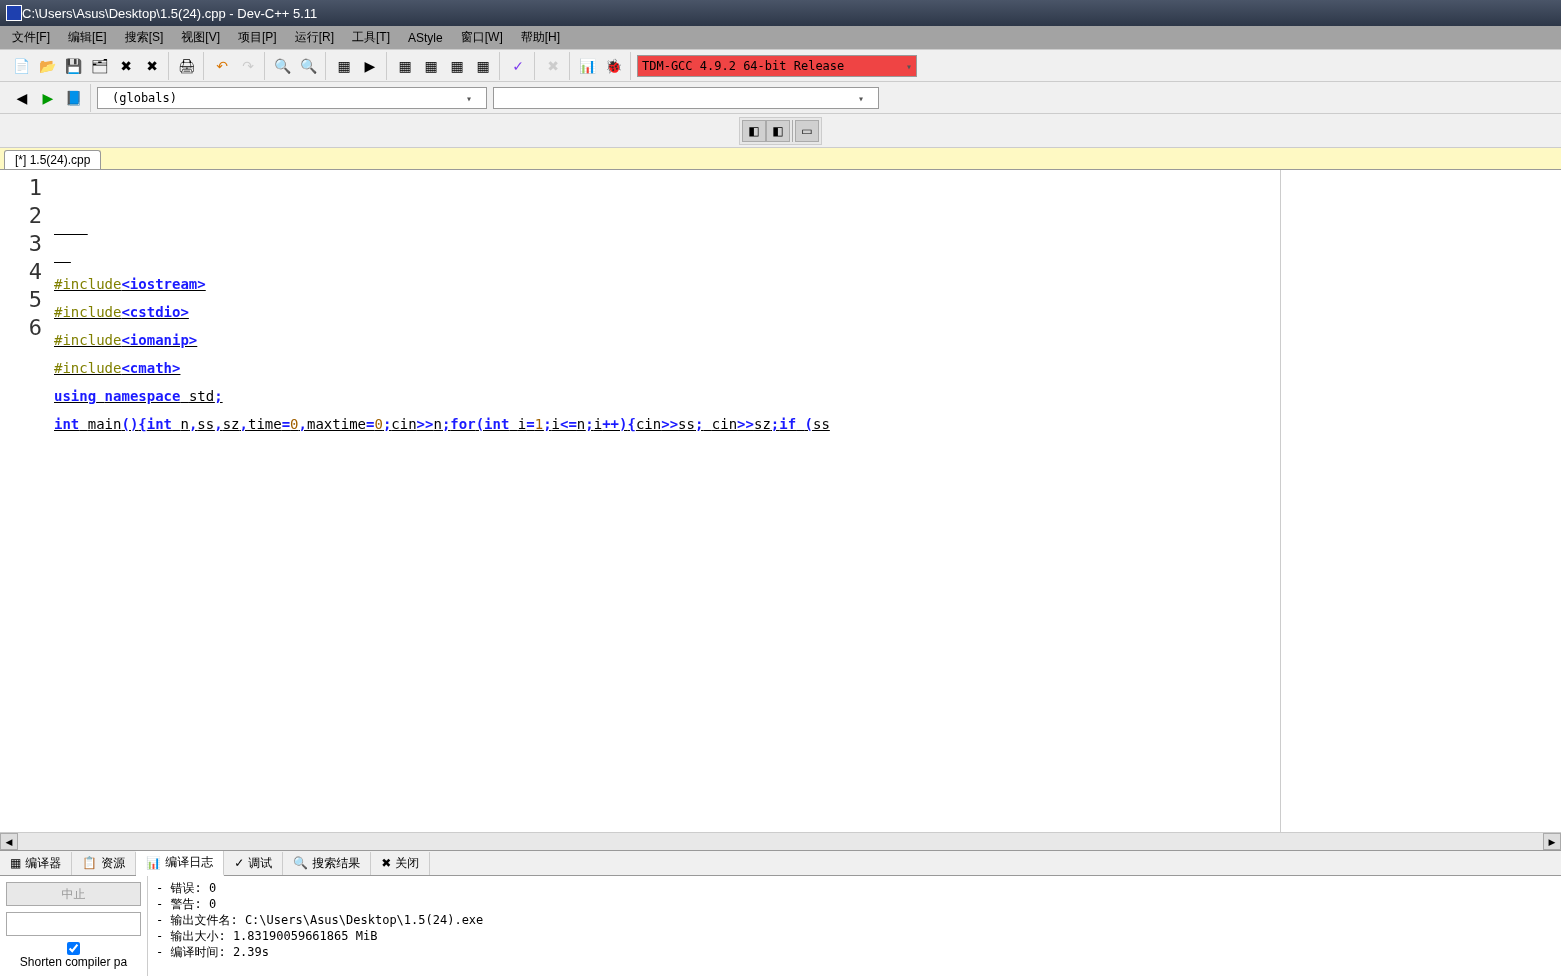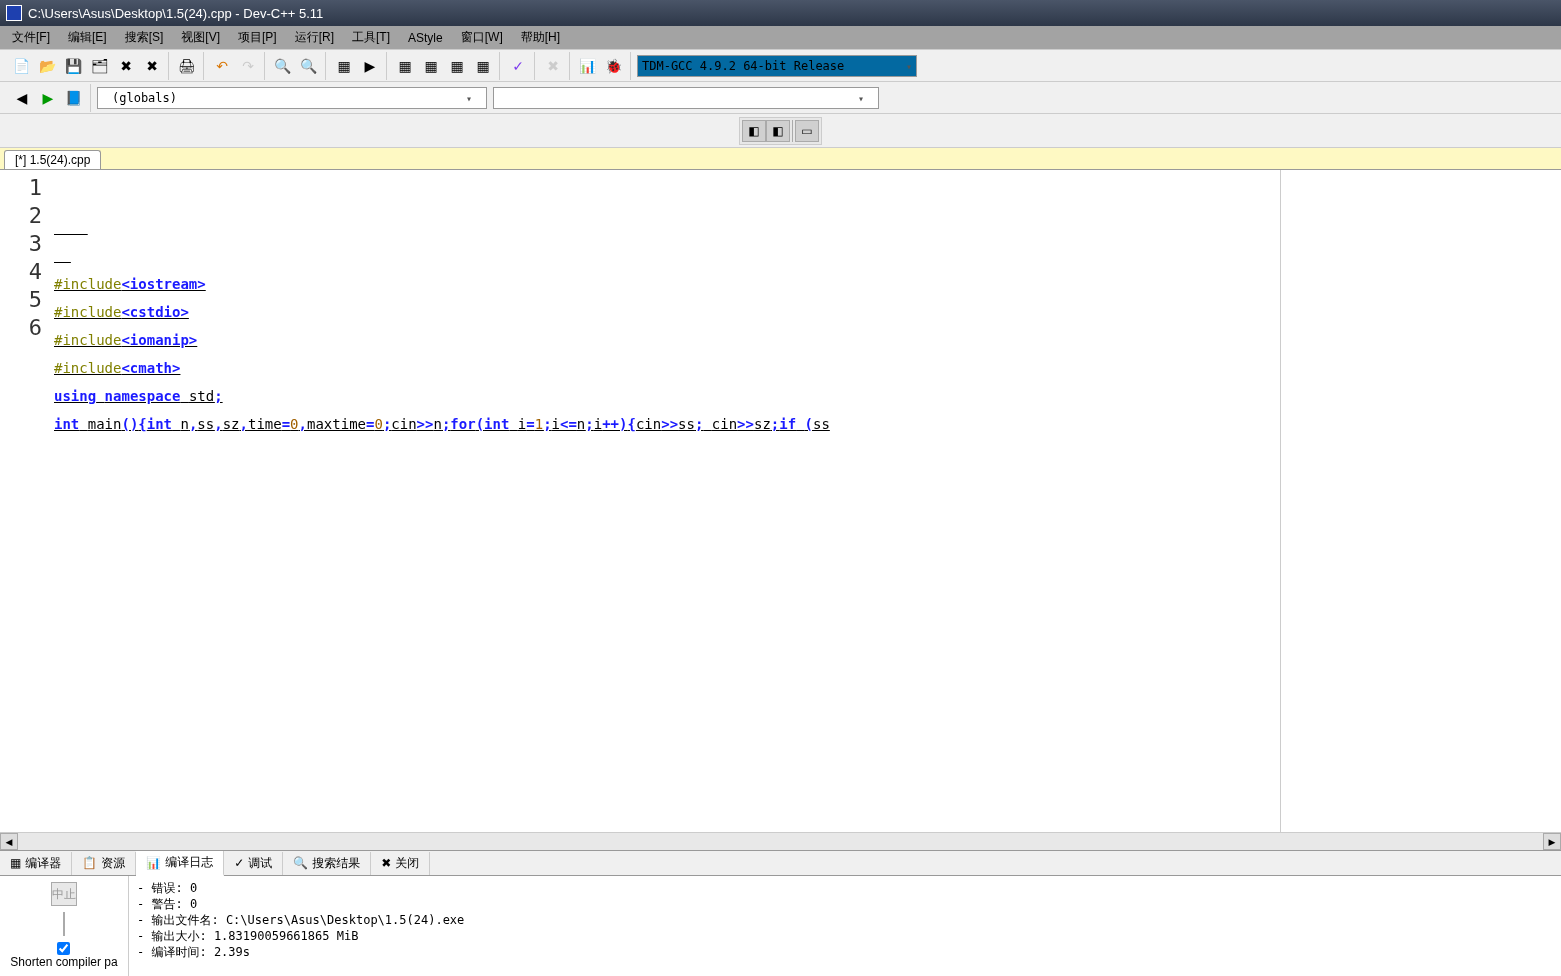--- a/index.html
+++ b/index.html
@@ -13,21 +13,20 @@
   display: flex;
   flex-direction: column;
 }
 .titlebar {
   background: linear-gradient(#4a5568, #2d3748);
   color: #fff;
   height: 26px;
   display: flex;
   align-items: center;
   padding: 0 6px;
-  gap: 6px;
   font-size: 13px;
 }
 .app-icon {
   width: 16px; height: 16px;
   background: #1e40af;
   border: 1px solid #fff;
 }
 .menubar {
   background: #a3a3a3;
   height: 24px;
@@ -54,21 +53,21 @@
 .tool-group:last-child { border-right: none; }
 .tbtn {
   width: 24px; height: 24px;
   border: 1px solid transparent;
   display: flex; align-items: center; justify-content: center;
   font-size: 14px;
 }
 .compiler-select {
   height: 22px; width: 280px;
   border: 1px solid #999;
-  background: #0369a1;
+  background: #ef4444;
   font-family: monospace;
   font-size: 12px;
   padding: 0 4px;
   display: flex; align-items: center; justify-content: space-between;
 }
 .toolbar2 {
   background: #f0f0f0;
   height: 32px;
   display: flex;
   align-items: center;
@@ -186,24 +185,24 @@
   font-size: 12px;
 }
 .btab.active { background: #fff; border-bottom: 2px solid #fff; margin-bottom:-1px; }
 .bottom-panel {
   height: 100px;
   background: #fff;
   display: flex;
   border-top: none;
 }
 .bottom-left {
-  width: 129px;
+  width: 148px;
   border-right: 1px solid #ccc;
   padding: 6px;
-  display: flex; flex-direction: column; gap: 6px; align-items: center;
+  display: flex; flex-direction: column; gap: 6px;
 }
 .btn-stop {
   height: 24px;
   background: #e8e8e8;
   border: 1px solid #aaa;
   color: #999;
   display:flex;align-items:center;justify-content:center;
   font-size:12px;
 }
 .btn-empty {

